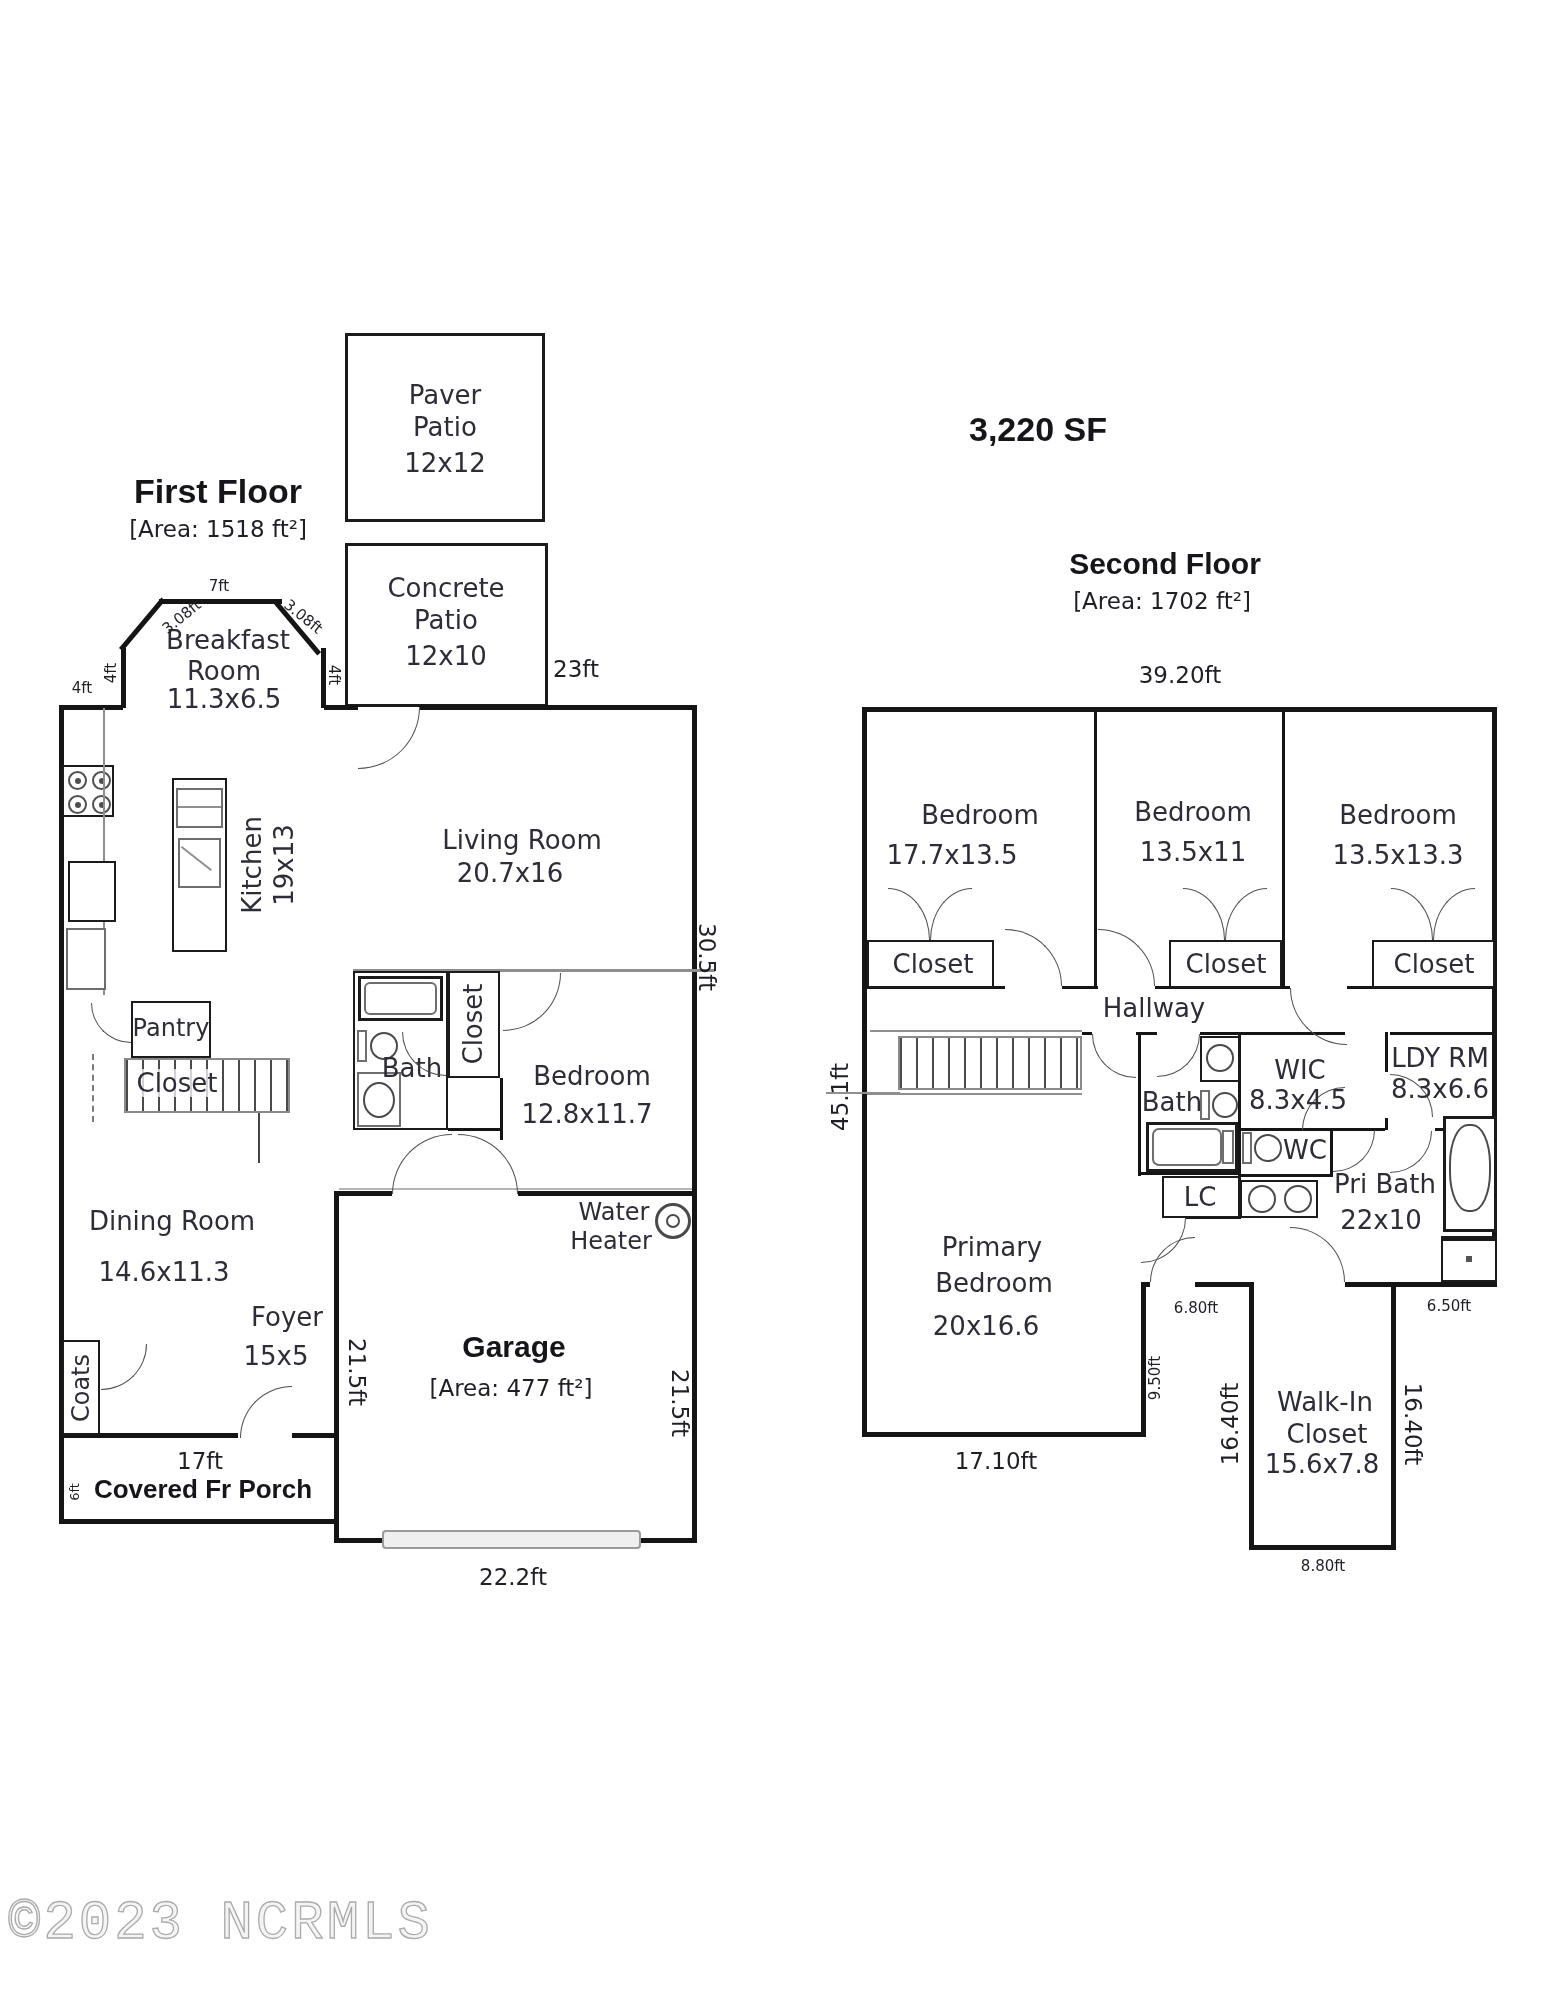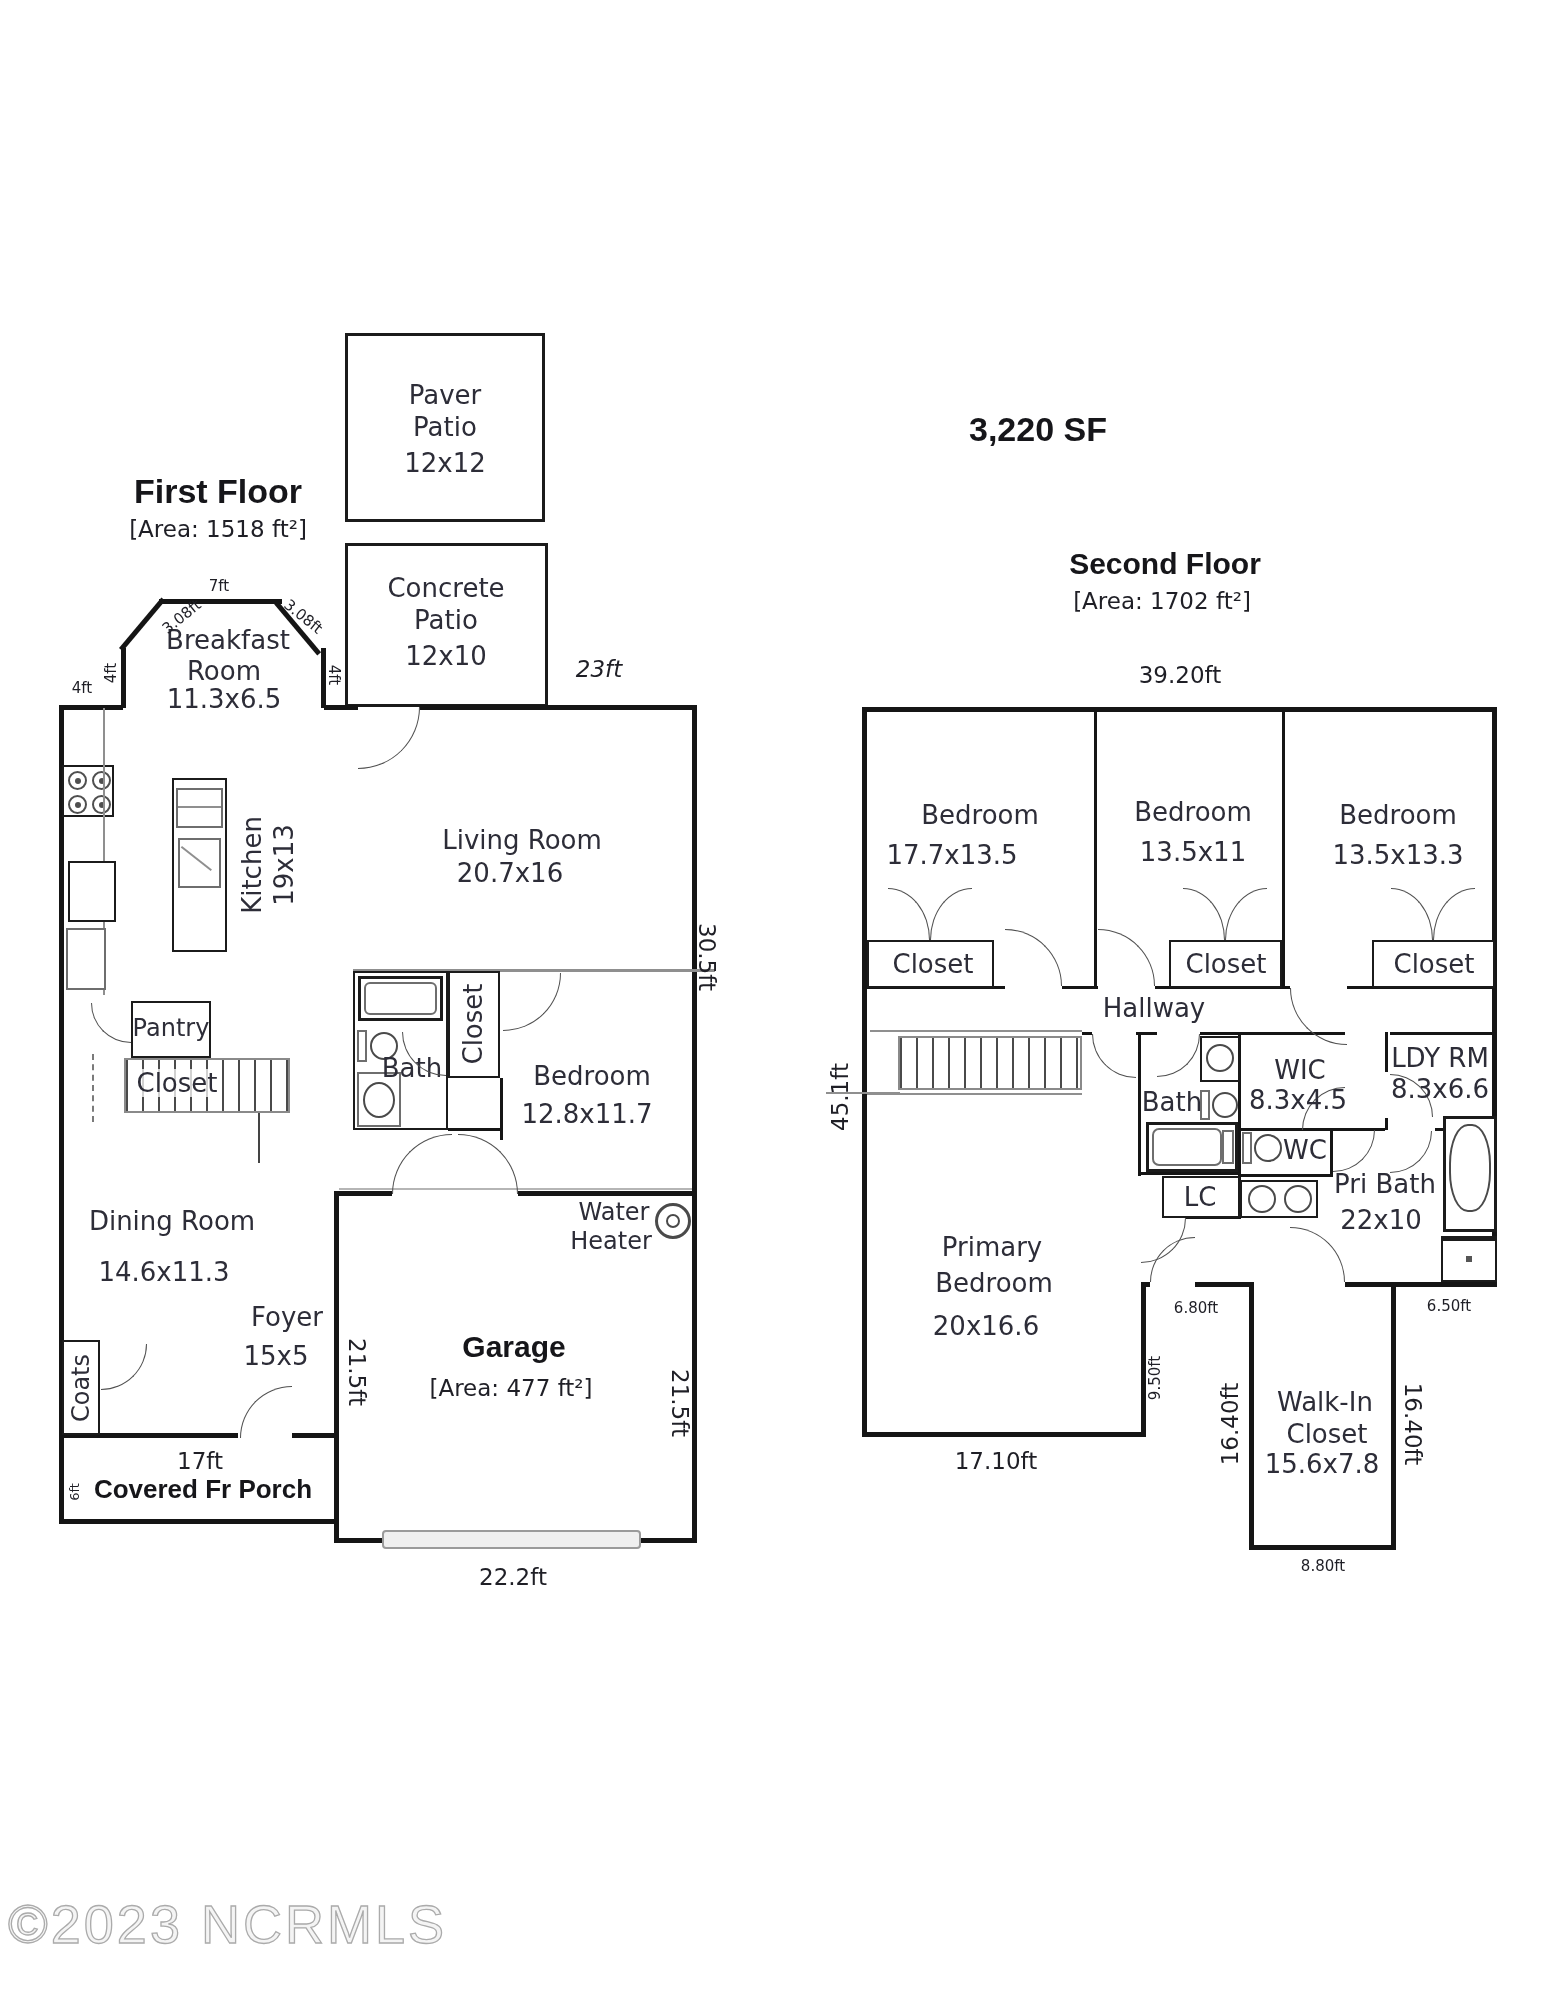--- a/index.html
+++ b/index.html
@@ -26,21 +26,21 @@
   .r90{transform:translate(-50%,-50%) rotate(90deg);}
   .rm90{transform:translate(-50%,-50%) rotate(-90deg);}
   .rdl{transform:translate(-50%,-50%) rotate(-39deg);}
   .rdr{transform:translate(-50%,-50%) rotate(39deg);}
   .stairs{border:2px solid #8a8a8a;background:
       repeating-linear-gradient(90deg,#4a4a4a 0 2px,transparent 2px 16px);}
   .burner{border:2px solid #4f4f4f;border-radius:50%;width:19px;height:19px;}
   .burner::after{content:"";position:absolute;left:50%;top:50%;width:6px;height:6px;
       margin:-3px 0 0 -3px;border-radius:50%;background:#4f4f4f;}
   .circ{border:2px solid #4a4a4a;border-radius:50%;background:#fff;}
-  .watermark{font-family:Liberation Sans, sans-serif;font-size:54px;letter-spacing:3px;
+  .watermark{font-family:Liberation Mono, monospace;font-size:54px;letter-spacing:3px;
       color:#f4f4f4;-webkit-text-stroke:1.3px #ababab;}
 </style>
 </head>
 <body>
 
 <div id="plan">
 
   <div class="lbl b" style="left:1038px;top:429px;font-size:34px;">3,220 SF</div>
 
   <div class="lbl b" style="left:218px;top:491px;font-size:34px;">First Floor</div>
@@ -151,21 +151,21 @@
   <div class="lbl md" style="left:200px;top:1461px;">17ft</div>
   <div class="lbl b" style="left:203px;top:1489px;font-size:26px;">Covered Fr Porch</div>
   <div class="lbl xs rm90" style="left:74px;top:1492px;">6ft</div>
 
   <div class="lbl sm" style="left:219px;top:586px;">7ft</div>
   <div class="lbl sm rdl" style="left:182px;top:617px;">3.08ft</div>
   <div class="lbl sm rdr" style="left:303px;top:617px;">3.08ft</div>
   <div class="lbl sm rm90" style="left:111px;top:673px;">4ft</div>
   <div class="lbl sm r90" style="left:333px;top:675px;">4ft</div>
   <div class="lbl sm" style="left:82px;top:688px;">4ft</div>
-  <div class="lbl md" style="left:599px;top:669px;font-style:italic;">23ft</div>
+  <div class="lbl md" style="left:576px;top:669px;">23ft</div>
   <div class="lbl md r90" style="left:706px;top:957px;">30.5ft</div>
   <div class="lbl md r90" style="left:356px;top:1372px;">21.5ft</div>
   <div class="lbl md r90" style="left:679px;top:1403px;">21.5ft</div>
   <div class="lbl md" style="left:513px;top:1577px;">22.2ft</div>
 
   <div class="wall" style="left:862px;top:707px;width:635px;height:5px;"></div>
   <div class="wall" style="left:862px;top:707px;width:5px;height:730px;"></div>
   <div class="wall" style="left:862px;top:1432px;width:284px;height:5px;"></div>
   <div class="wall" style="left:1141px;top:1282px;width:5px;height:155px;"></div>
   <div class="wall" style="left:1141px;top:1282px;width:9px;height:5px;"></div>

